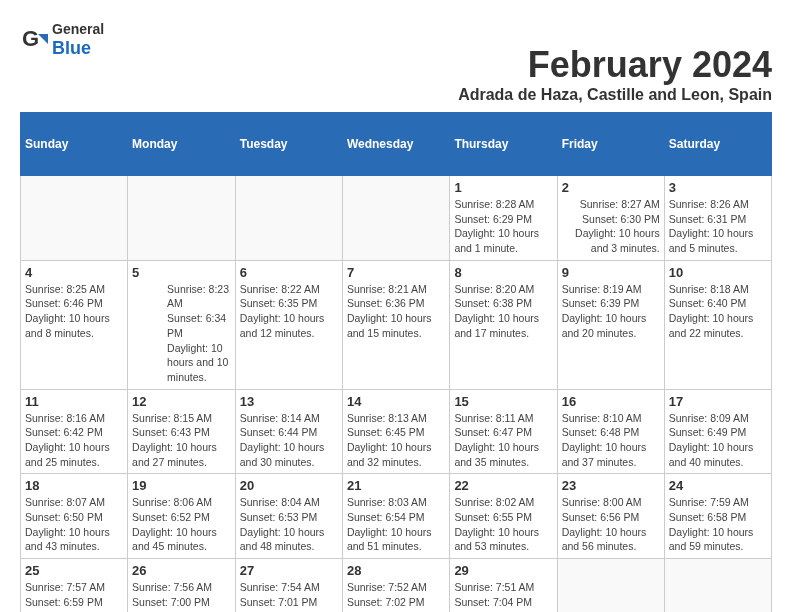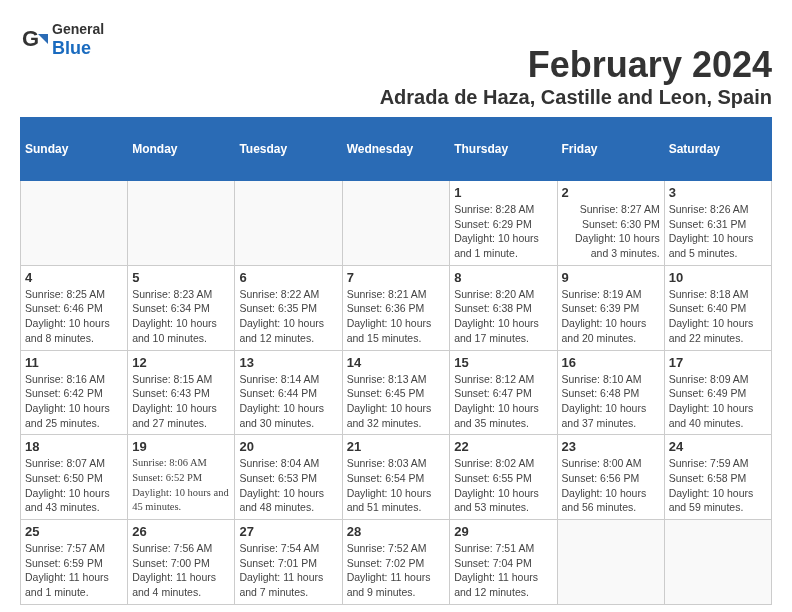--- a/index.html
+++ b/index.html
@@ -38,21 +38,21 @@
     .title-section {
       text-align: right;
     }
     .main-title {
       font-size: 36px;
       font-weight: bold;
       color: #333;
       margin-top: 24px;
     }
     .subtitle {
-      font-size: 20px;
+      font-size: 16px;
       color: #333;
       font-weight: bold;
     }
     .calendar {
       width: 100%;
       border-collapse: collapse;
       font-size: 11px;
     }
     .calendar th {
       background-color: #2a6bb5;
@@ -145,21 +145,21 @@
       </tr>
       <tr>
         <td>
           <span class="day-number">4</span>
           <div class="day-info" style="white-space: pre-line;">Sunrise: 8:25 AM
 Sunset: 6:46 PM
 Daylight: 10 hours and 8 minutes.</div>
         </td>
         <td>
           <span class="day-number">5</span>
-          <div class="day-info" style="white-space: pre-line;">Sunrise: 8:23 AM
+          <div class="day-info" style="white-space: pre-line; margin-left: 35px;">Sunrise: 8:23 AM
 Sunset: 6:34 PM
 Daylight: 10 hours and 10 minutes.</div>
         </td>
         <td>
           <span class="day-number">6</span>
           <div class="day-info" style="white-space: pre-line;">Sunrise: 8:22 AM
 Sunset: 6:35 PM
 Daylight: 10 hours and 12 minutes.</div>
         </td>
         <td>
@@ -207,21 +207,21 @@
 Daylight: 10 hours and 30 minutes.</div>
         </td>
         <td>
           <span class="day-number">14</span>
           <div class="day-info" style="white-space: pre-line;">Sunrise: 8:13 AM
 Sunset: 6:45 PM
 Daylight: 10 hours and 32 minutes.</div>
         </td>
         <td>
           <span class="day-number">15</span>
-          <div class="day-info" style="white-space: pre-line;">Sunrise: 8:12 AM
+          <div class="day-info" style="white-space: pre-line;">Sunrise: 8:11 AM
 Sunset: 6:47 PM
 Daylight: 10 hours and 35 minutes.</div>
         </td>
         <td>
           <span class="day-number">16</span>
           <div class="day-info" style="white-space: pre-line;">Sunrise: 8:10 AM
 Sunset: 6:48 PM
 Daylight: 10 hours and 37 minutes.</div>
         </td>
         <td>
@@ -233,21 +233,21 @@
       </tr>
       <tr>
         <td>
           <span class="day-number">18</span>
           <div class="day-info" style="white-space: pre-line;">Sunrise: 8:07 AM
 Sunset: 6:50 PM
 Daylight: 10 hours and 43 minutes.</div>
         </td>
         <td>
           <span class="day-number">19</span>
-          <div class="day-info" style="white-space: pre-line; font-family: Liberation Serif, serif;">Sunrise: 8:06 AM
+          <div class="day-info" style="white-space: pre-line;">Sunrise: 8:06 AM
 Sunset: 6:52 PM
 Daylight: 10 hours and 45 minutes.</div>
         </td>
         <td>
           <span class="day-number">20</span>
           <div class="day-info" style="white-space: pre-line;">Sunrise: 8:04 AM
 Sunset: 6:53 PM
 Daylight: 10 hours and 48 minutes.</div>
         </td>
         <td>

